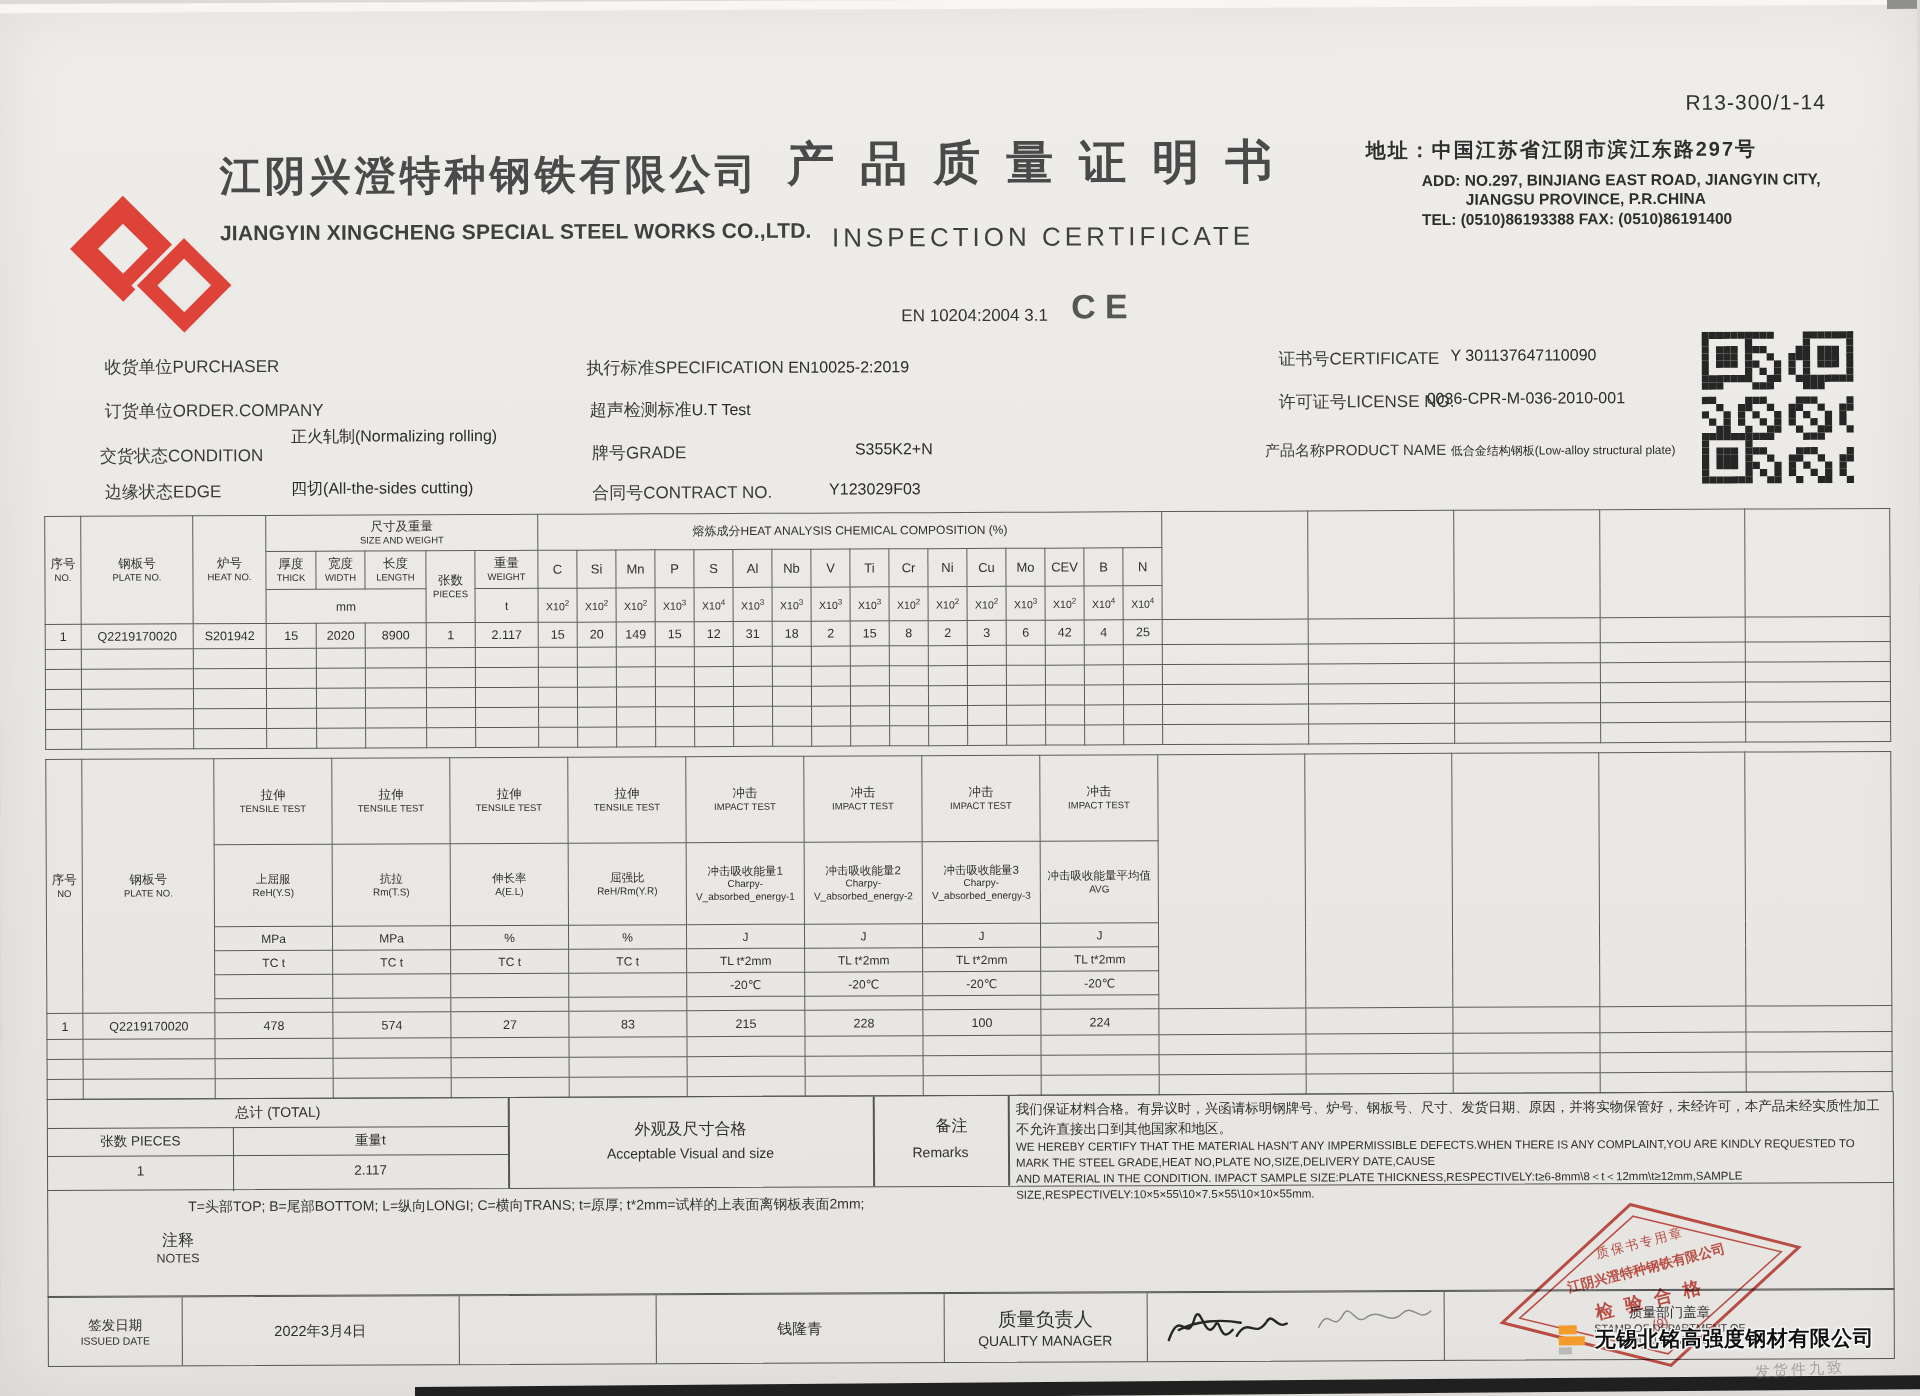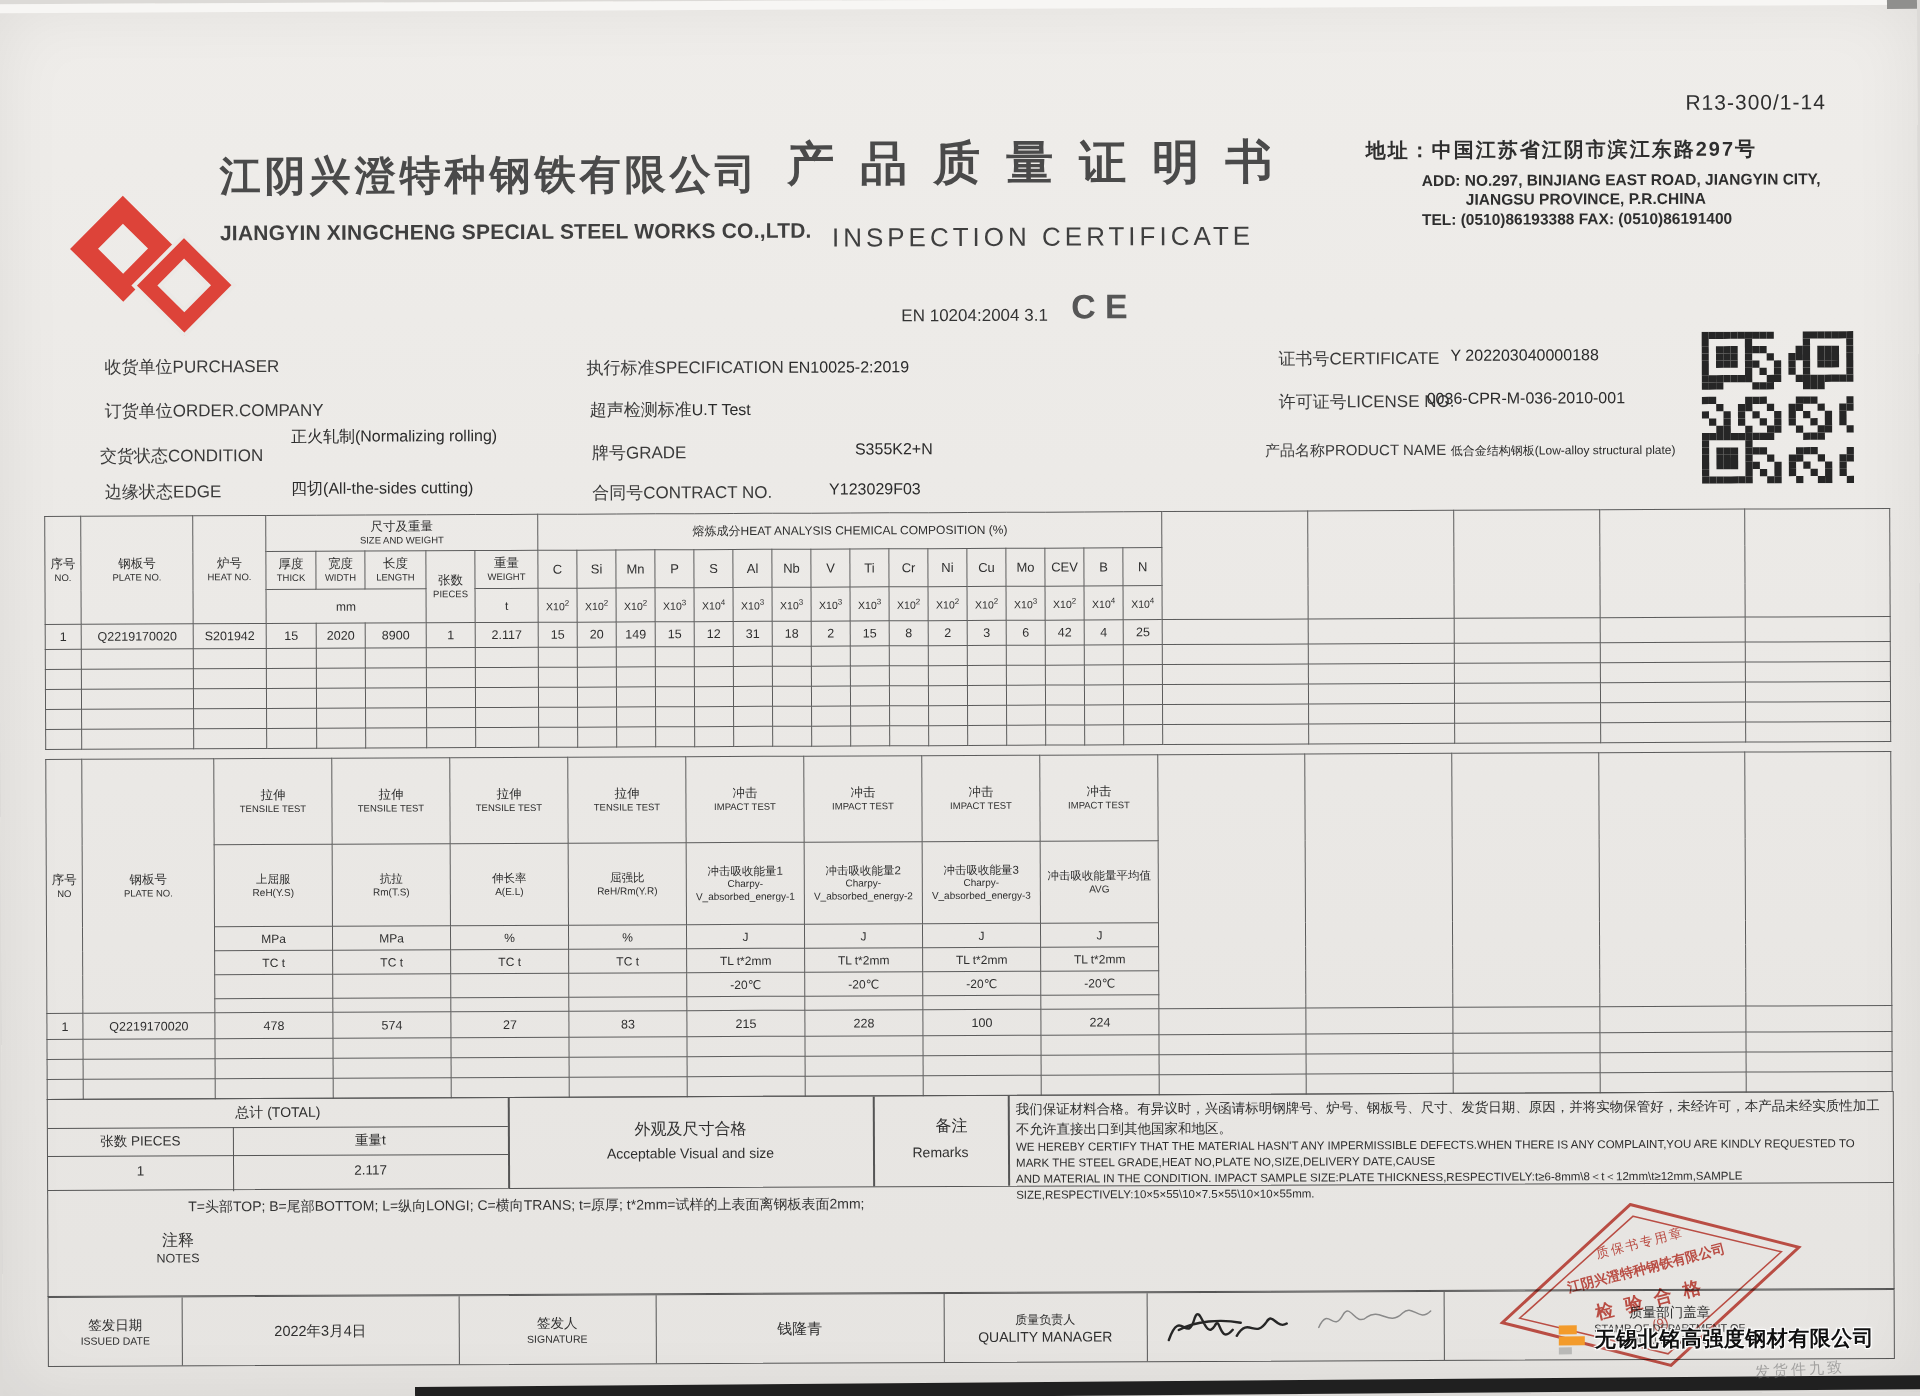--- a/index.html
+++ b/index.html
@@ -119,21 +119,21 @@
   </div>
   <div class="abs" style="left:563px;top:397px">
     <span class="lbl">超声检测标准</span><span class="val">U.T Test</span>
   </div>
   <div class="abs lbl" style="left:565px;top:440px">牌号GRADE</div>
   <div class="abs val" style="left:856px;top:440px">S355K2+N</div>
   <div class="abs lbl" style="left:565px;top:480px">合同号CONTRACT  NO.</div>
   <div class="abs val" style="left:830px;top:480px">Y123029F03</div>
 
   <div class="abs lbl" style="left:1252px;top:349px">证书号CERTIFICATE</div>
-  <div class="abs val" style="left:1452px;top:349px">Y 202203040000188</div>
+  <div class="abs val" style="left:1452px;top:349px">Y 301137647110090</div>
   <div class="abs lbl" style="left:1252px;top:392px">许可证号LICENSE  NO.</div>
   <div class="abs val" style="left:1428px;top:392px">0036-CPR-M-036-2010-001</div>
   <div class="abs" style="left:1238px;top:443px;white-space:nowrap">
     <span class="lbl" style="font-size:15px">产品名称PRODUCT   NAME</span>
     <span class="val" style="font-size:12px">低合金结构钢板(Low-alloy structural plate)</span>
   </div>
 
   <svg id="qr" class="abs qr" viewBox="0 0 147 147" fill="#262626">
         <rect x="0" y="0" width="7" height="7"></rect>
         <rect x="7" y="0" width="7" height="7"></rect>
@@ -895,27 +895,23 @@
     <div class="fdiv" style="left:410px"></div>
     <div class="fdiv" style="left:607px"></div>
     <div class="fdiv" style="left:895px"></div>
     <div class="fdiv" style="left:1098px"></div>
     <div class="fdiv" style="left:1395px"></div>
     <div class="fcell" style="left:0;width:133px">
       <div style="font-size:13.5px">签发日期</div>
       <div style="font-size:10.5px">ISSUED DATE</div>
     </div>
     <div class="fcell" style="left:133px;width:277px;font-size:14.5px">2022年3月4日</div>
-    <div class="fcell" style="left:410px;width:197px">
-      <div style="font-size:13.5px">签发人</div>
-      <div style="font-size:10.5px">SIGNATURE</div>
-    </div>
     <div class="fcell" style="left:607px;width:288px;font-size:15px">钱隆青</div>
     <div class="fcell" style="left:895px;width:203px">
-      <div style="font-size:12px">质量负责人</div>
+      <div style="font-size:19px">质量负责人</div>
       <div style="font-size:14px">QUALITY MANAGER</div>
     </div>
     <div class="fcell" style="left:1098px;width:297px">
       <svg width="290" height="62" viewBox="0 0 290 62">
         <path d="M18,44 C30,10 36,50 44,22 C50,6 54,46 64,30 C70,18 68,50 82,34 M28,34 C45,25 70,23 90,27 M86,40 C98,20 104,44 116,26 C122,16 126,34 136,28" fill="none" stroke="#262626" stroke-width="2.4" stroke-linecap="round"></path>
         <path d="M168,32 C178,10 182,38 192,20 C200,6 204,32 216,22 C230,12 238,32 252,18 C262,8 268,28 280,16" fill="none" stroke="#8a8a8a" stroke-width="1.5" stroke-linecap="round"></path>
       </svg>
     </div>
     <div class="fcell" style="left:1395px;width:452px">
       <div style="font-size:13.5px">质量部门盖章</div>

